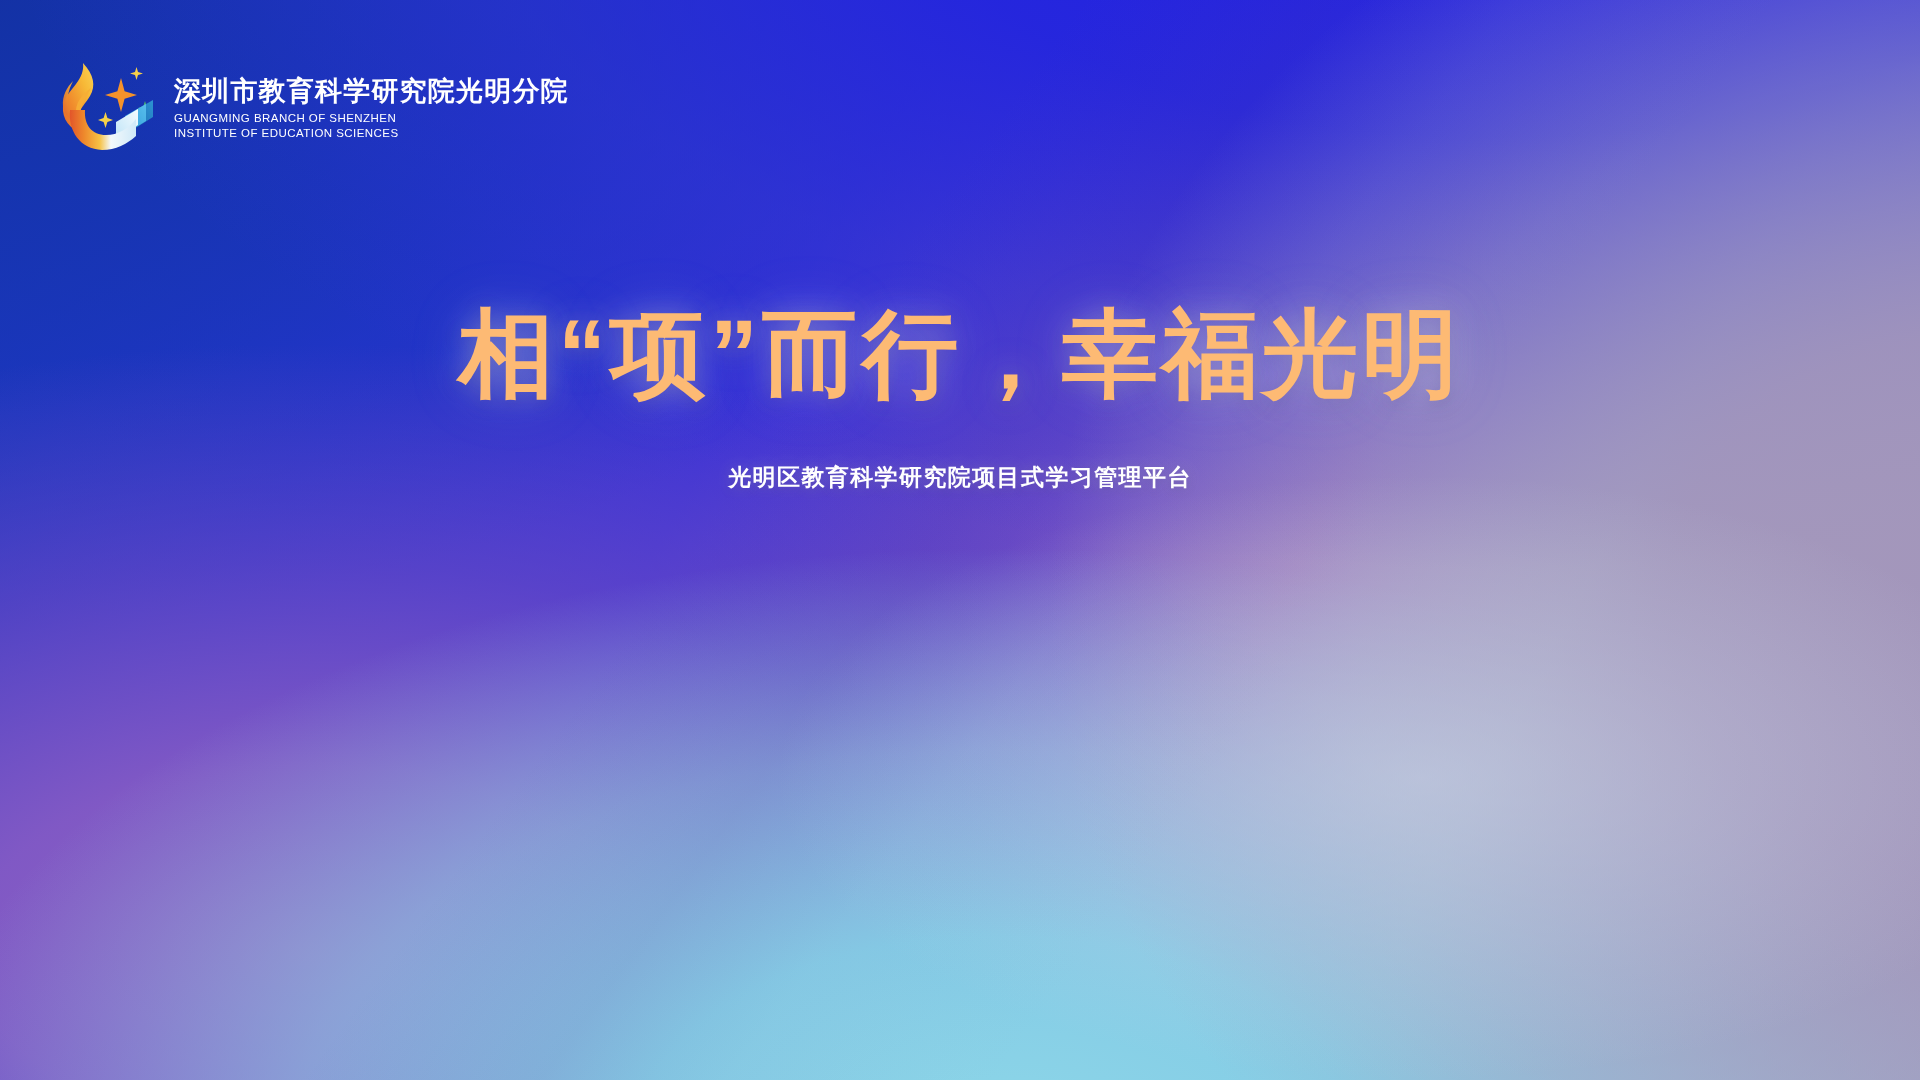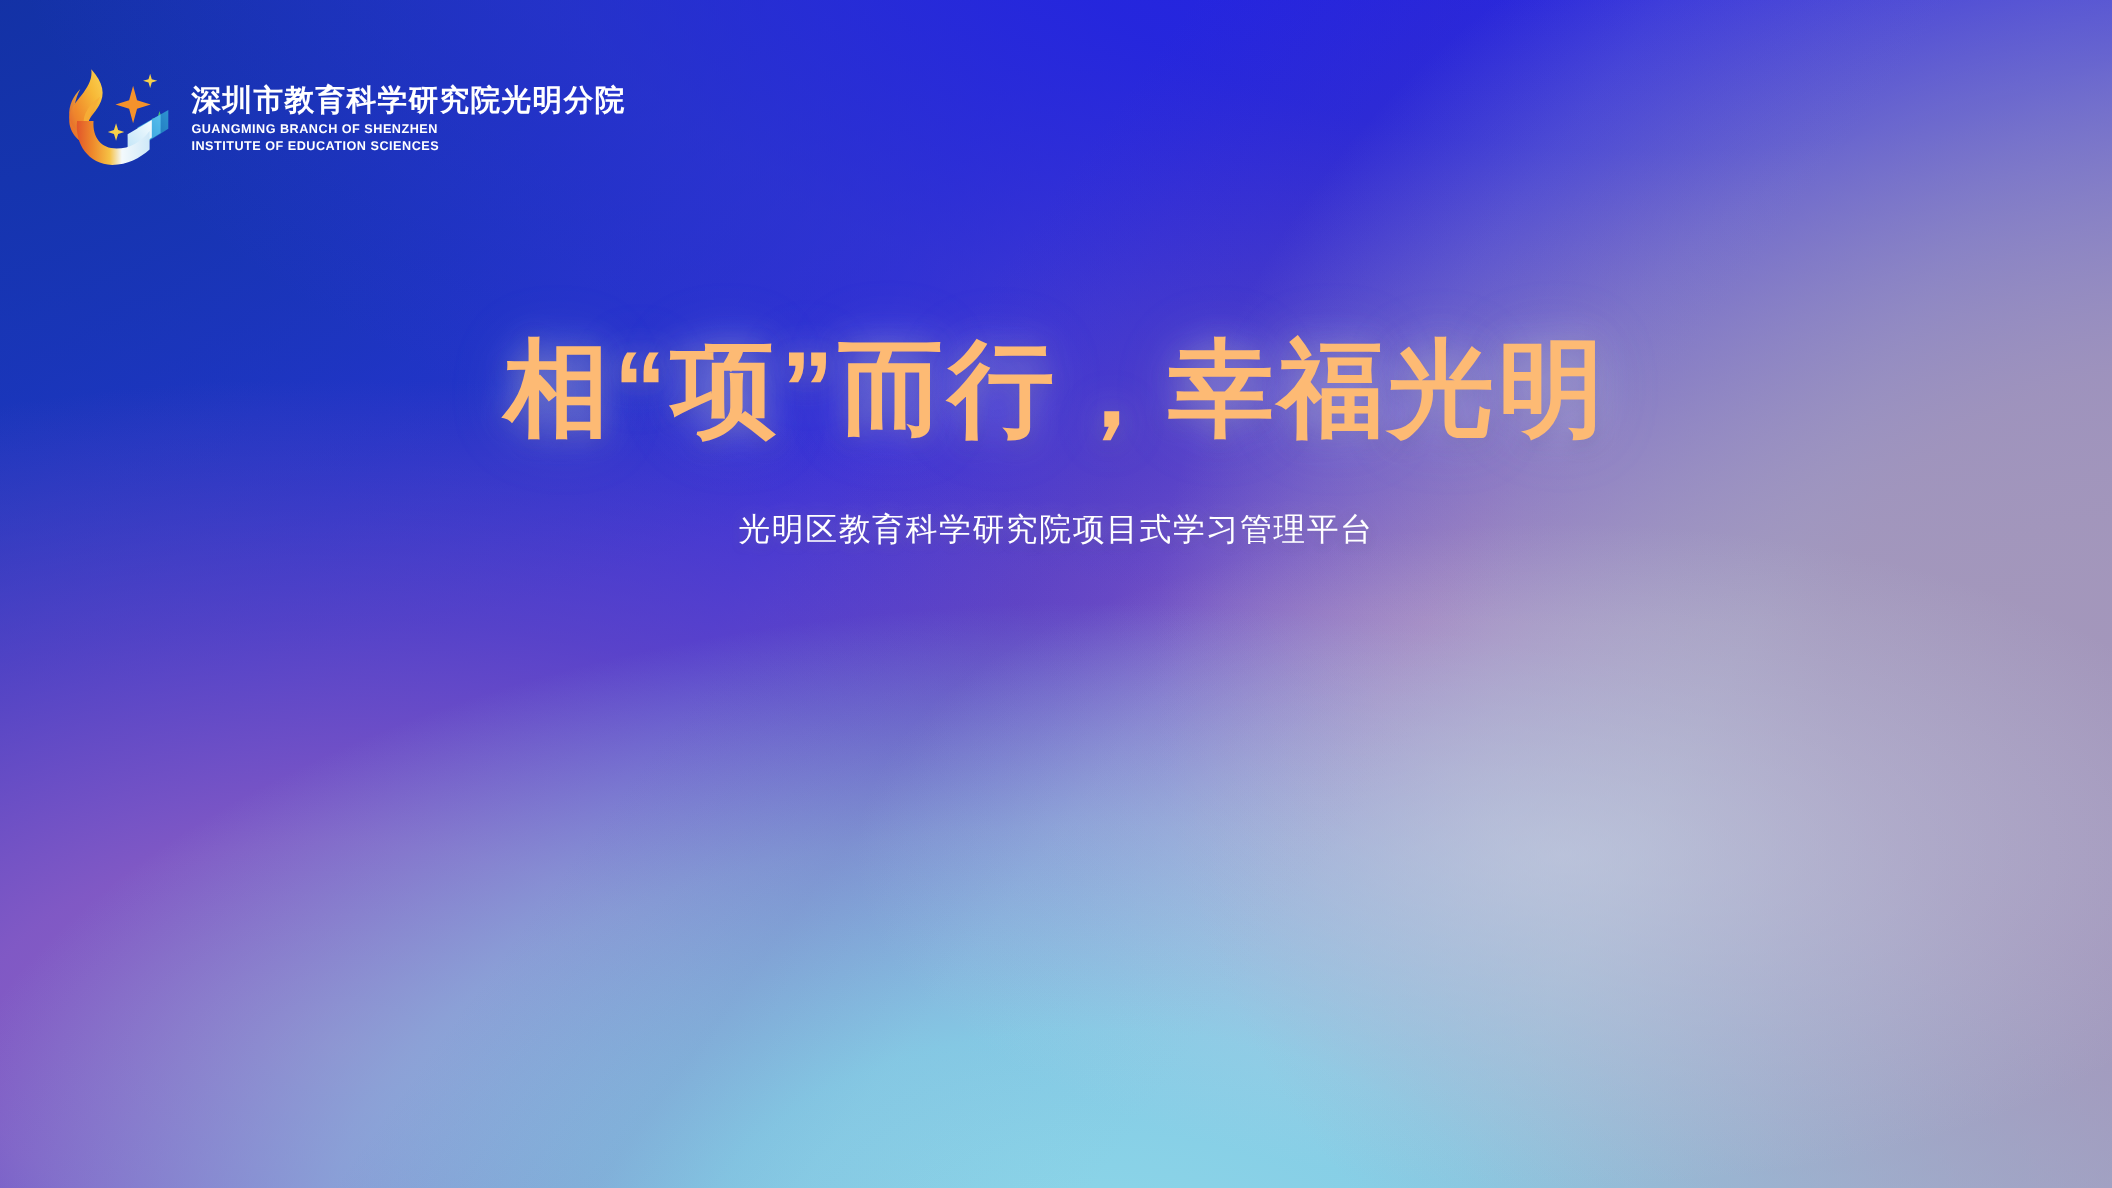--- a/index.html
+++ b/index.html
@@ -133,21 +133,21 @@
     font-size: 27px;
     font-weight: 700;
     letter-spacing: 1.2px;
     line-height: 1.12;
     white-space: nowrap;
   }
 
   .logo-en {
     color: #ffffff;
     font-size: 11.5px;
-    font-weight: 700;
+    font-weight: 400;
     letter-spacing: 0.45px;
     line-height: 1.28;
     margin-top: 5px;
     max-width: 278px;
   }
 
   
   .hero {
     position: absolute;
     left: 0;
@@ -164,22 +164,22 @@
     line-height: 1.12;
     margin: 0;
     text-shadow:
         0 0 28px rgba(255,255,255,0.34),
         0 0 60px rgba(185,205,255,0.22),
         0 4px 18px rgba(30,24,96,0.28);
   }
 
   .hero-subtitle {
     color: #ffffff;
-    font-size: 29px;
-    font-weight: 400;
+    font-size: 23px;
+    font-weight: 700;
     letter-spacing: 1.4px;
     margin: 0;
     padding-top: 54px;
     text-shadow:
         0 0 16px rgba(255,255,255,0.26),
         0 2px 10px rgba(40,30,100,0.30);
   }
 </style>
 </head>
 <body>

